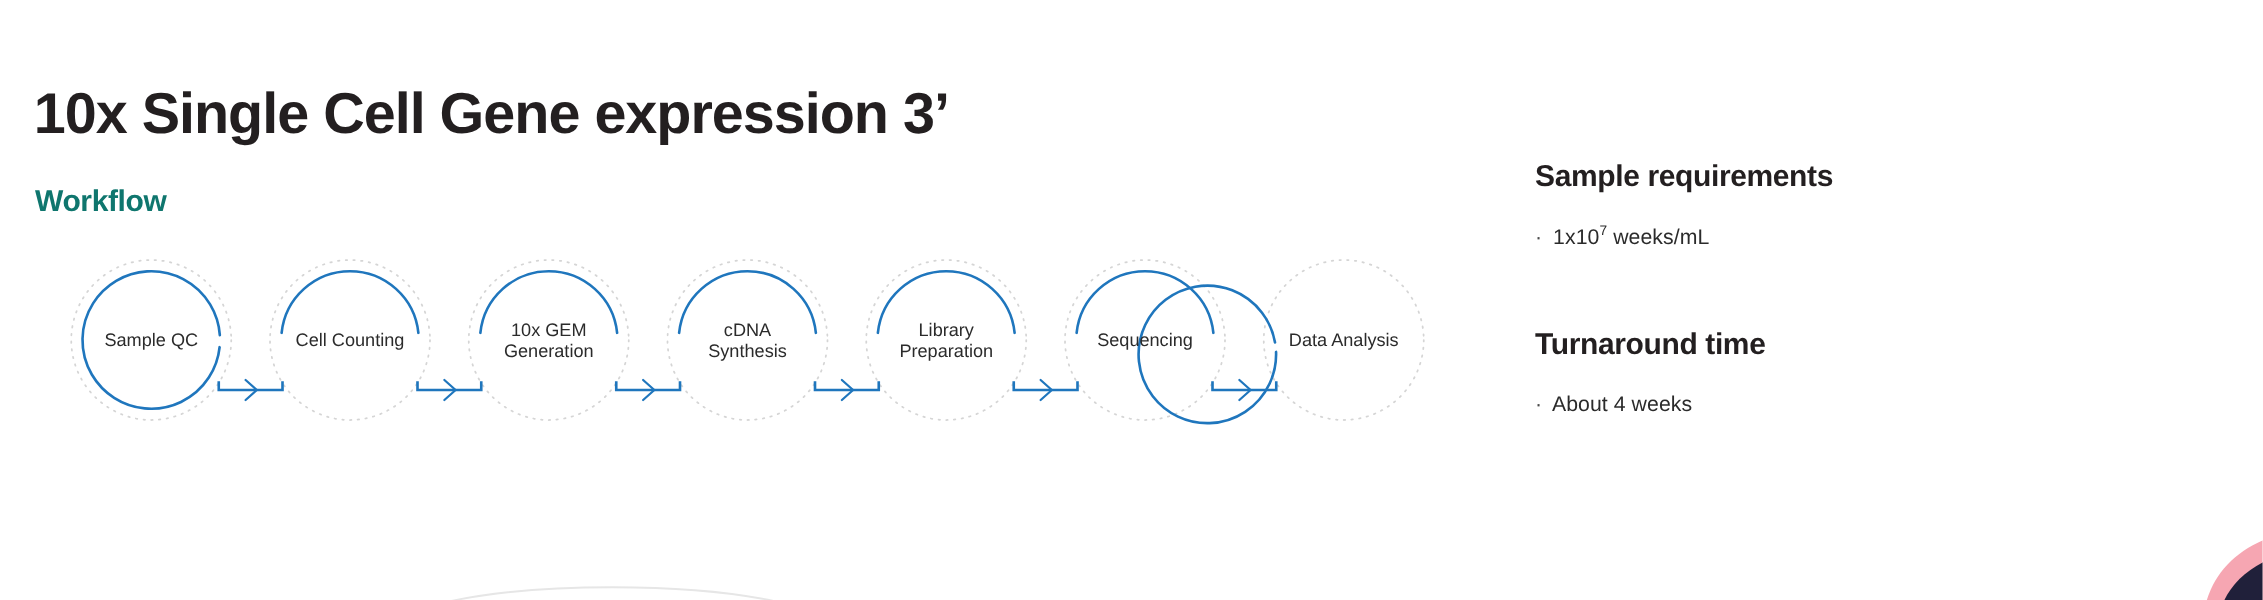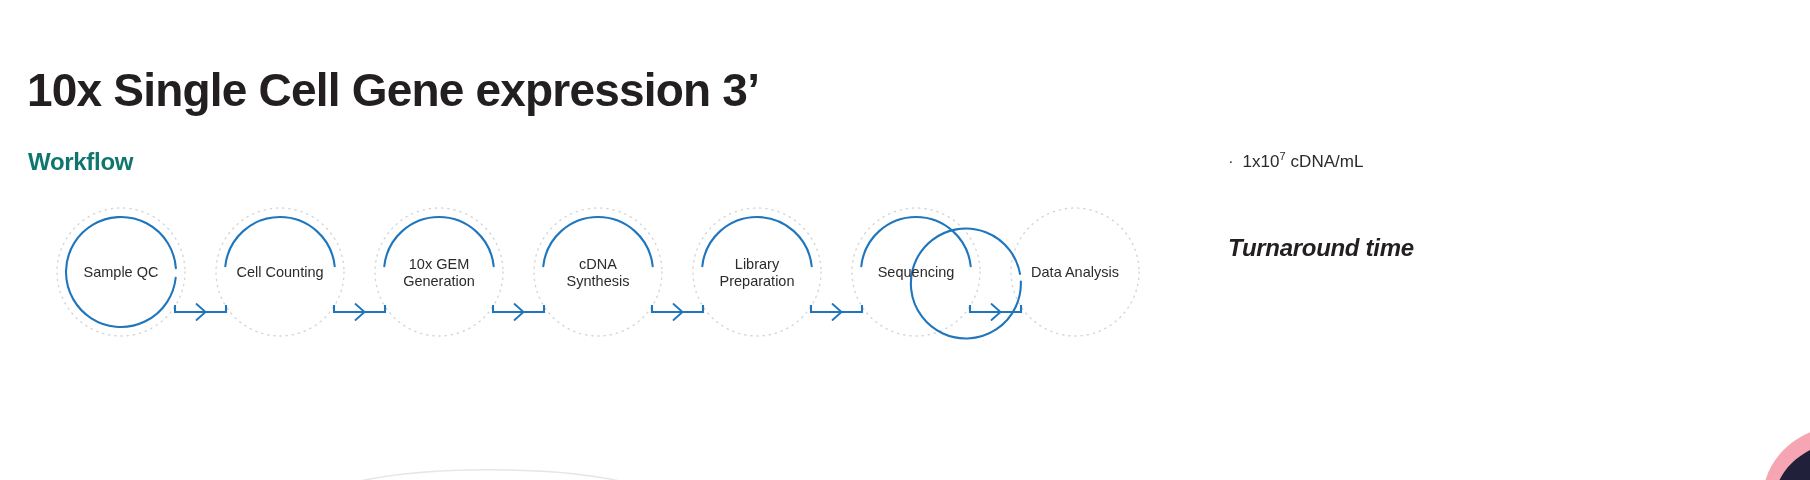--- a/index.html
+++ b/index.html
@@ -71,21 +71,20 @@
   }
   .info-heading {
     font-size: 24px;
     font-weight: 700;
     letter-spacing: -0.3px;
     color: #231f20;
     margin: 0;
   }
   .info-heading.second {
     margin-top: 62px;
-    font-style: italic;
   }
   .info-item {
     font-size: 17px;
     color: #2b2b2b;
     margin-top: 24px;
     letter-spacing: 0.05px;
   }
   .info-item .bullet {
     color: #4a4a4a;
     margin-right: 4px;
@@ -166,27 +165,31 @@
           <text x="582" y="78.5" text-anchor="middle" class="node-label"><tspan x="582" dy="0">cDNA</tspan><tspan x="582" dy="17">Synthesis</tspan></text>
           <text x="741" y="78.5" text-anchor="middle" class="node-label"><tspan x="741" dy="0">Library</tspan><tspan x="741" dy="17">Preparation</tspan></text>
           <text x="900" y="87" text-anchor="middle" class="node-label"><tspan x="900" dy="0">Sequencing</tspan></text>
           <text x="1059" y="87" text-anchor="middle" class="node-label"><tspan x="1059" dy="0">Data Analysis</tspan></text>
         </g>
     </svg>
   </div>
 
   <div class="info-panel">
 
+    <h2 class="info-heading">Sample requirements</h2>
 
     <div class="info-item">
-      <span class="bullet">·</span><span> 1x10</span><sup>7</sup><span> cDNA/mL</span>
+      <span class="bullet">·</span><span> 1x10</span><sup>7</sup><span> weeks/mL</span>
     </div>
 
     <h2 class="info-heading second">Turnaround time</h2>
 
+    <div class="info-item">
+      <span class="bullet">·</span><span> About 4 weeks</span>
+    </div>
 
   </div>
 
   <svg class="bottom-curve" viewBox="0 0 260 18">
     <path d="M0,17 C70,2 190,2 260,17" fill="none" stroke="#e6e6e6" stroke-width="1.5"></path>
   </svg>
 
   <svg class="corner-decor" viewBox="0 0 120 90">
     <path id="decor-pink" d="M118,10 C78,22 56,52 58,92 L120,92 Z" fill="#f6a6b2"></path>
     <path id="decor-dark" d="M120,26 C86,38 68,62 70,92 L120,92 Z" fill="#20203a"></path>

